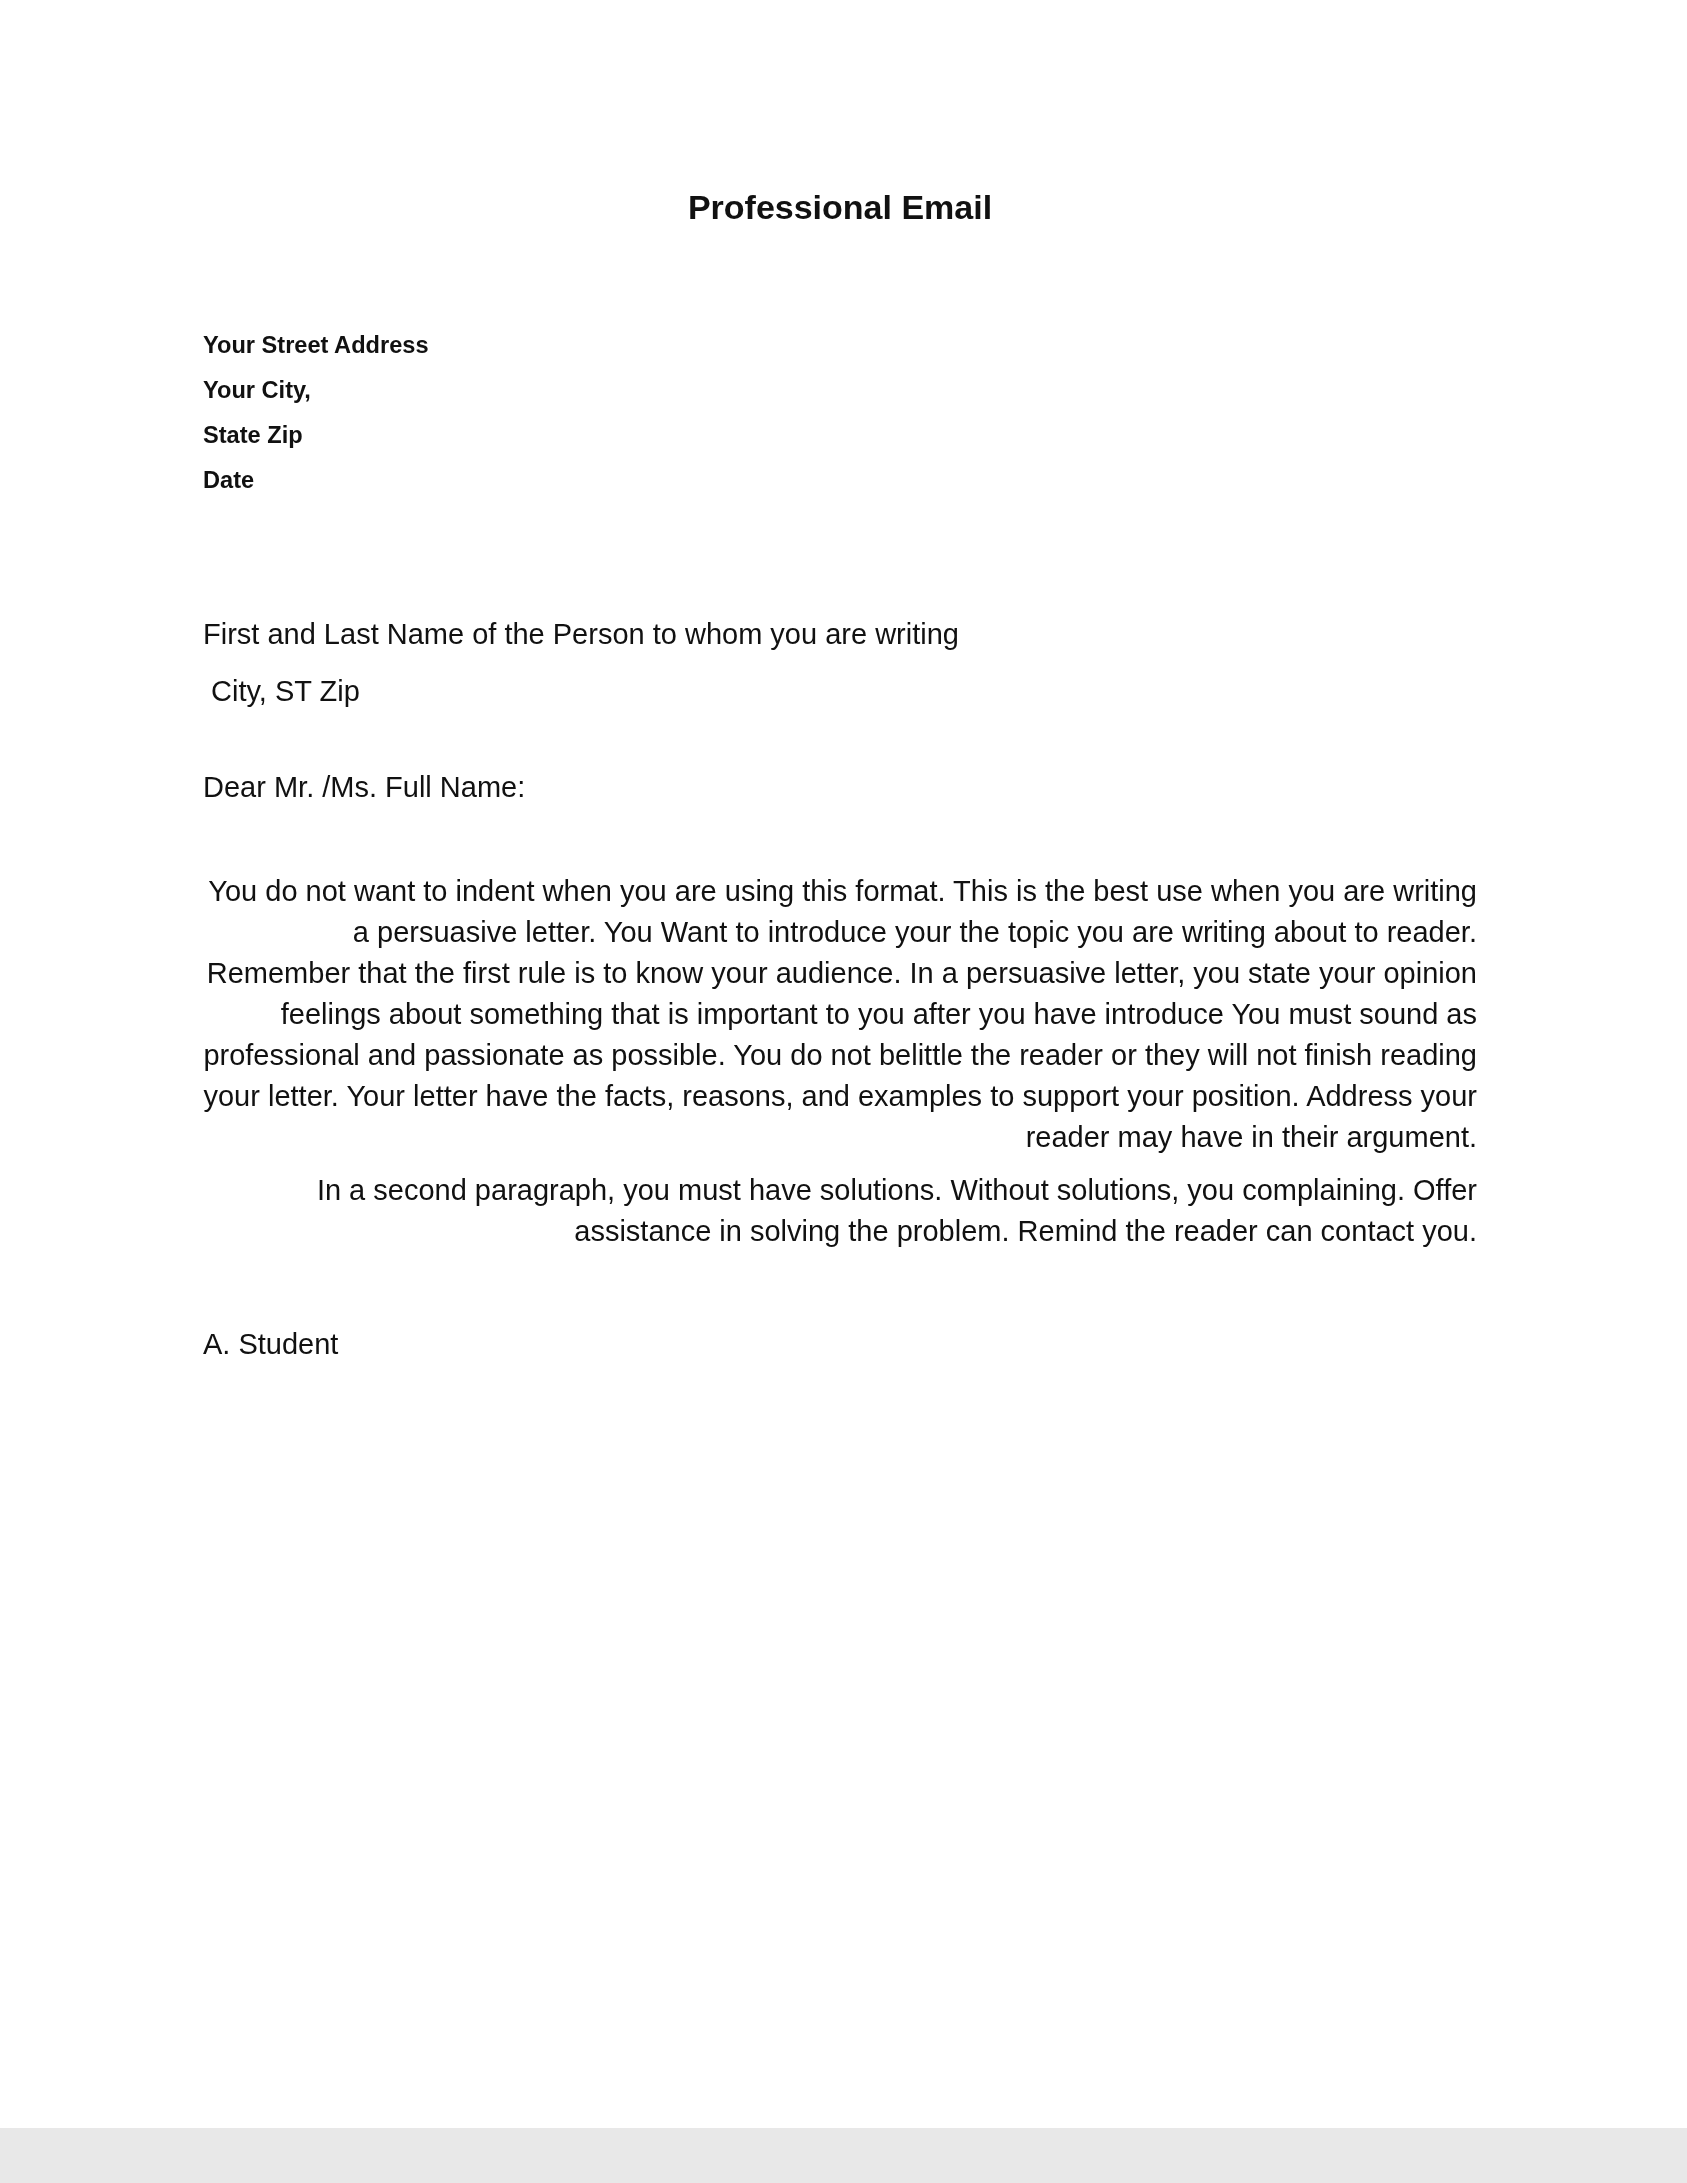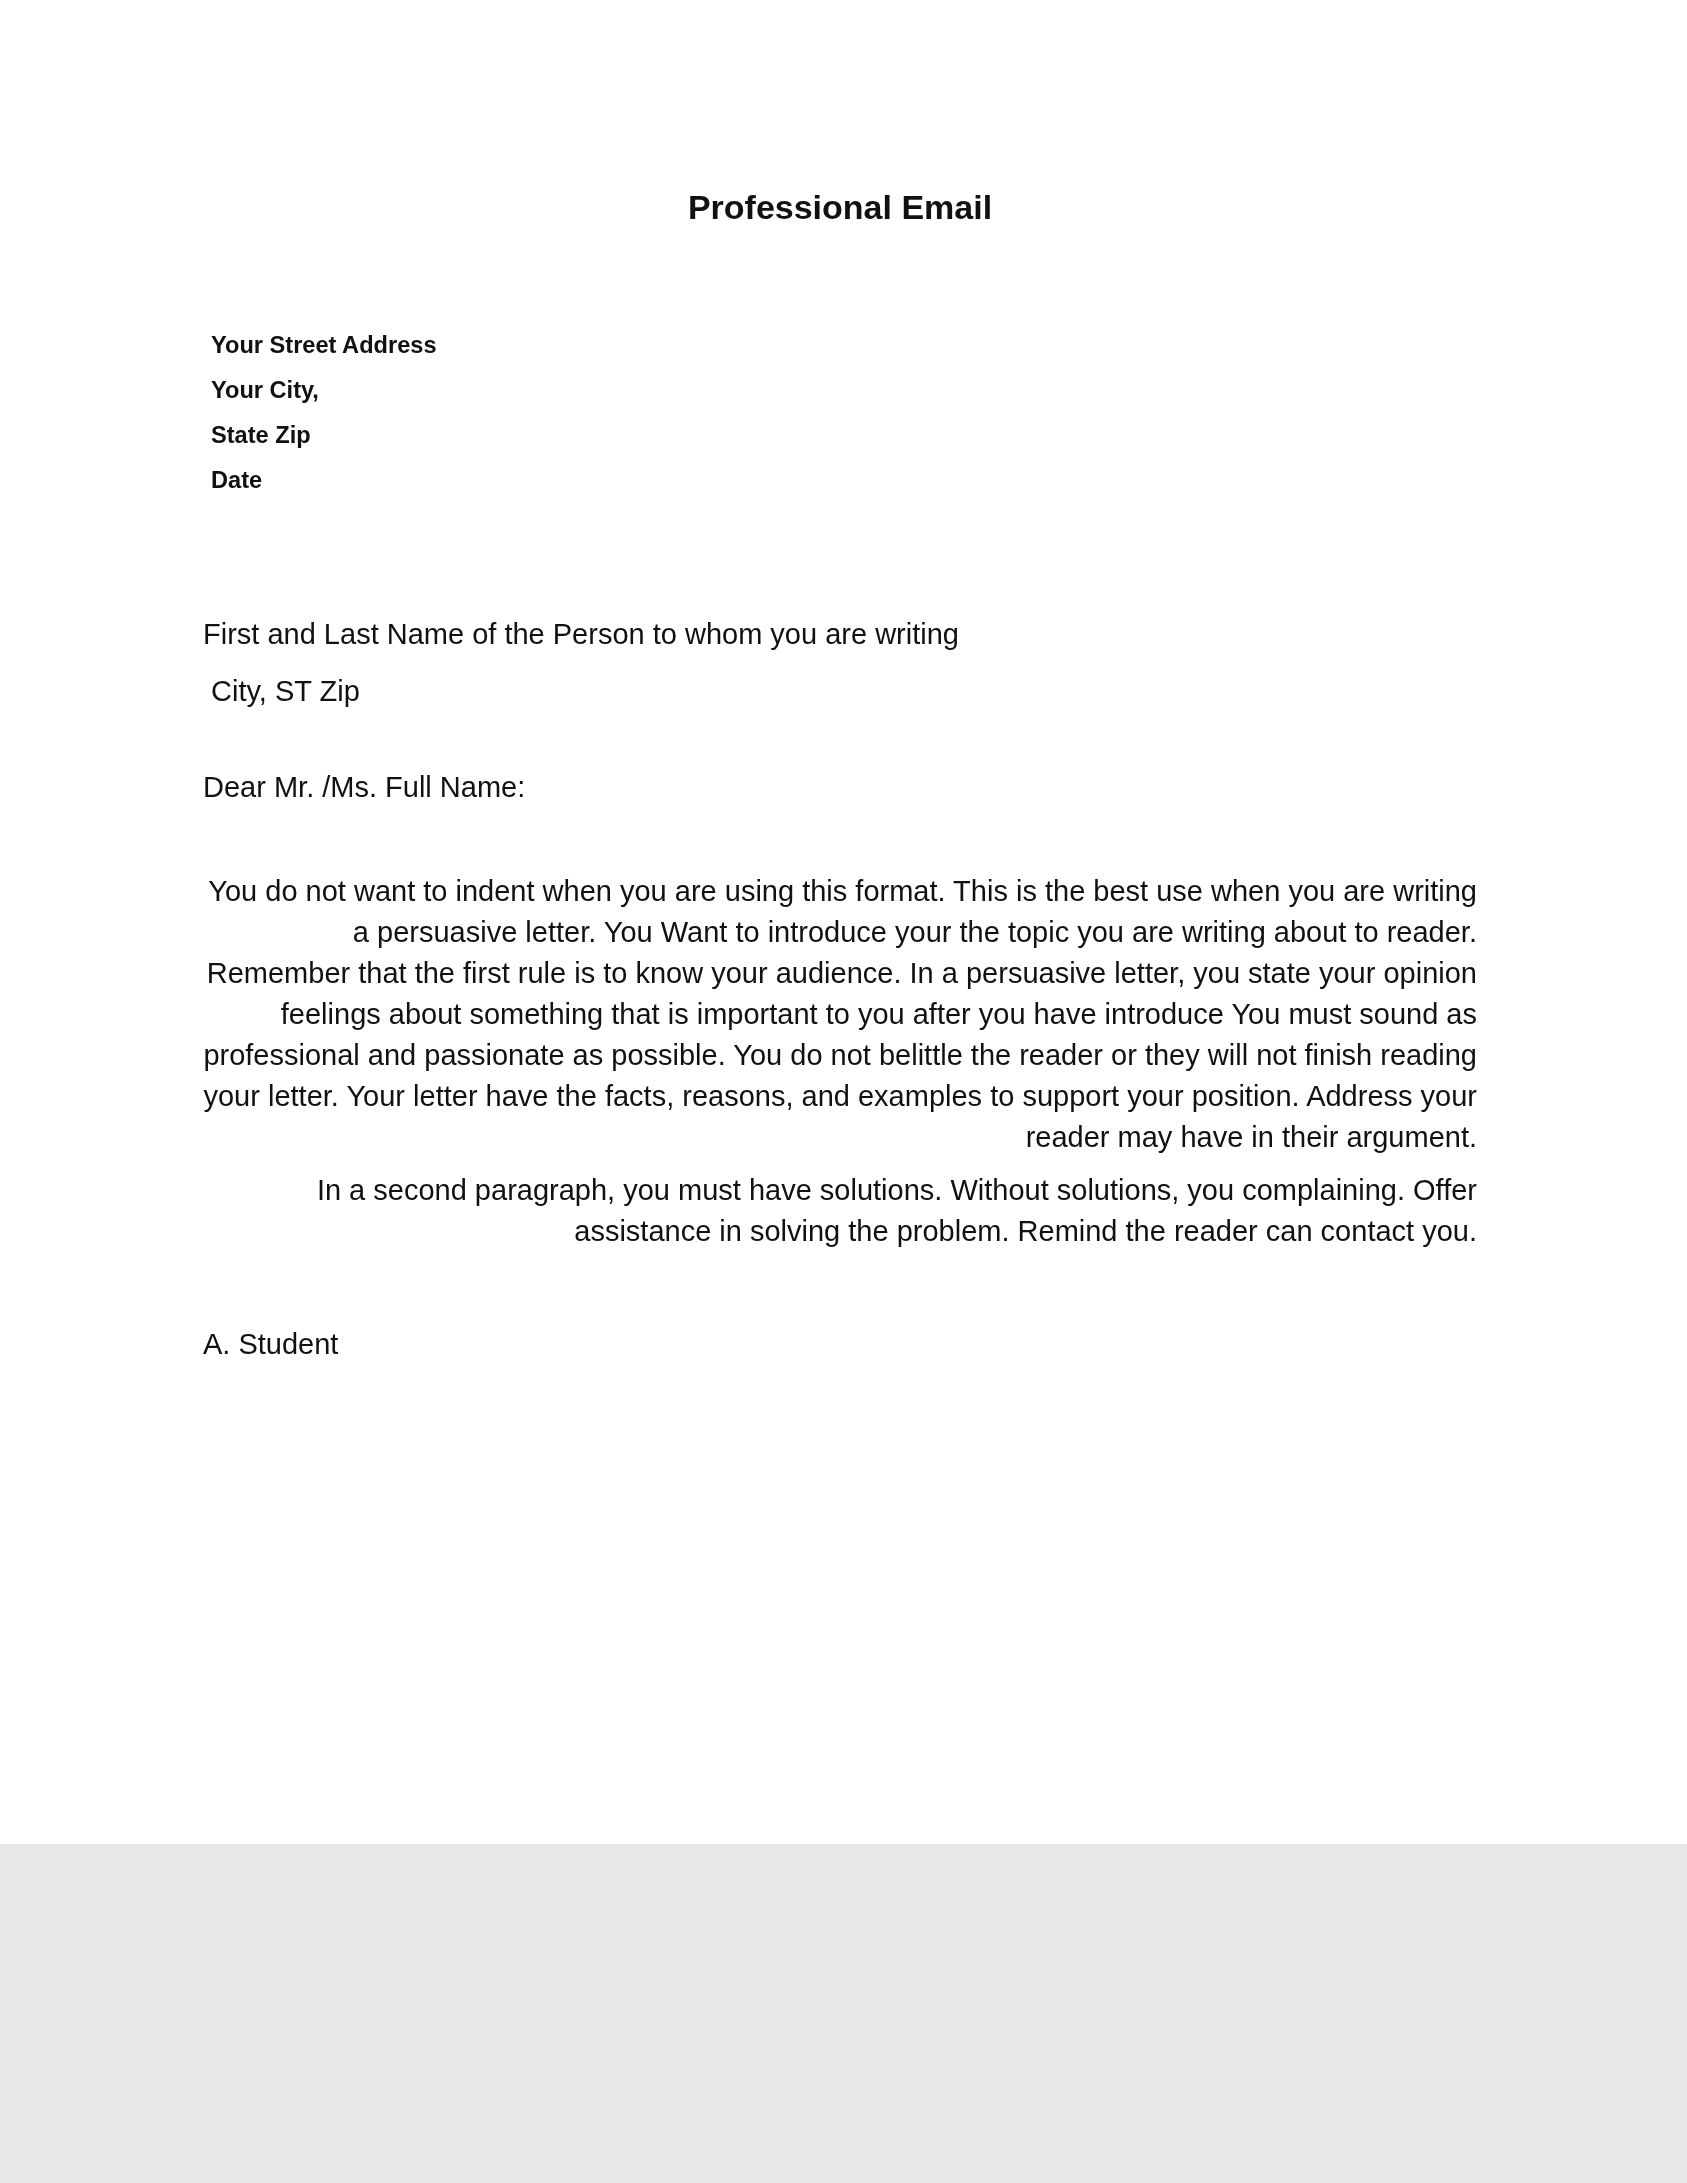--- a/index.html
+++ b/index.html
@@ -1,19 +1,19 @@
 <!DOCTYPE html>
 <html style="font-size:14px"><head>
 <meta charset="utf-8">
 <style>
   * { margin: 0; padding: 0; box-sizing: border-box; }
   html, body { background: #e8e8e8; }
   .page {
     width: 1687px;
-    height: 1844px;
+    height: 2128px;
     margin: 0 auto;
     background: #ffffff;
     color: #000000;
     font-family: "Liberation Sans", sans-serif;
     position: relative;
     overflow: hidden;
   }
   .content {
     padding: 188px 210px 0 203px;
   }
@@ -23,21 +23,21 @@
     font-weight: bold;
     color: #111111;
   }
   .sender {
     margin-top: 96px;
     font-weight: bold;
     font-size: 23.6px;
     line-height: 45px;
     color: #111111;
   }
-  .sender .line { white-space: pre-wrap; margin-left: 8px; }
+  .sender .line { white-space: pre-wrap; }
   .recipient {
     margin-top: 103px;
     font-size: 29px;
     line-height: 57px;
     color: #111111;
   }
   .recipient .line { white-space: pre-wrap; }
   .salutation {
     margin-top: 47px;
     font-size: 29px;

